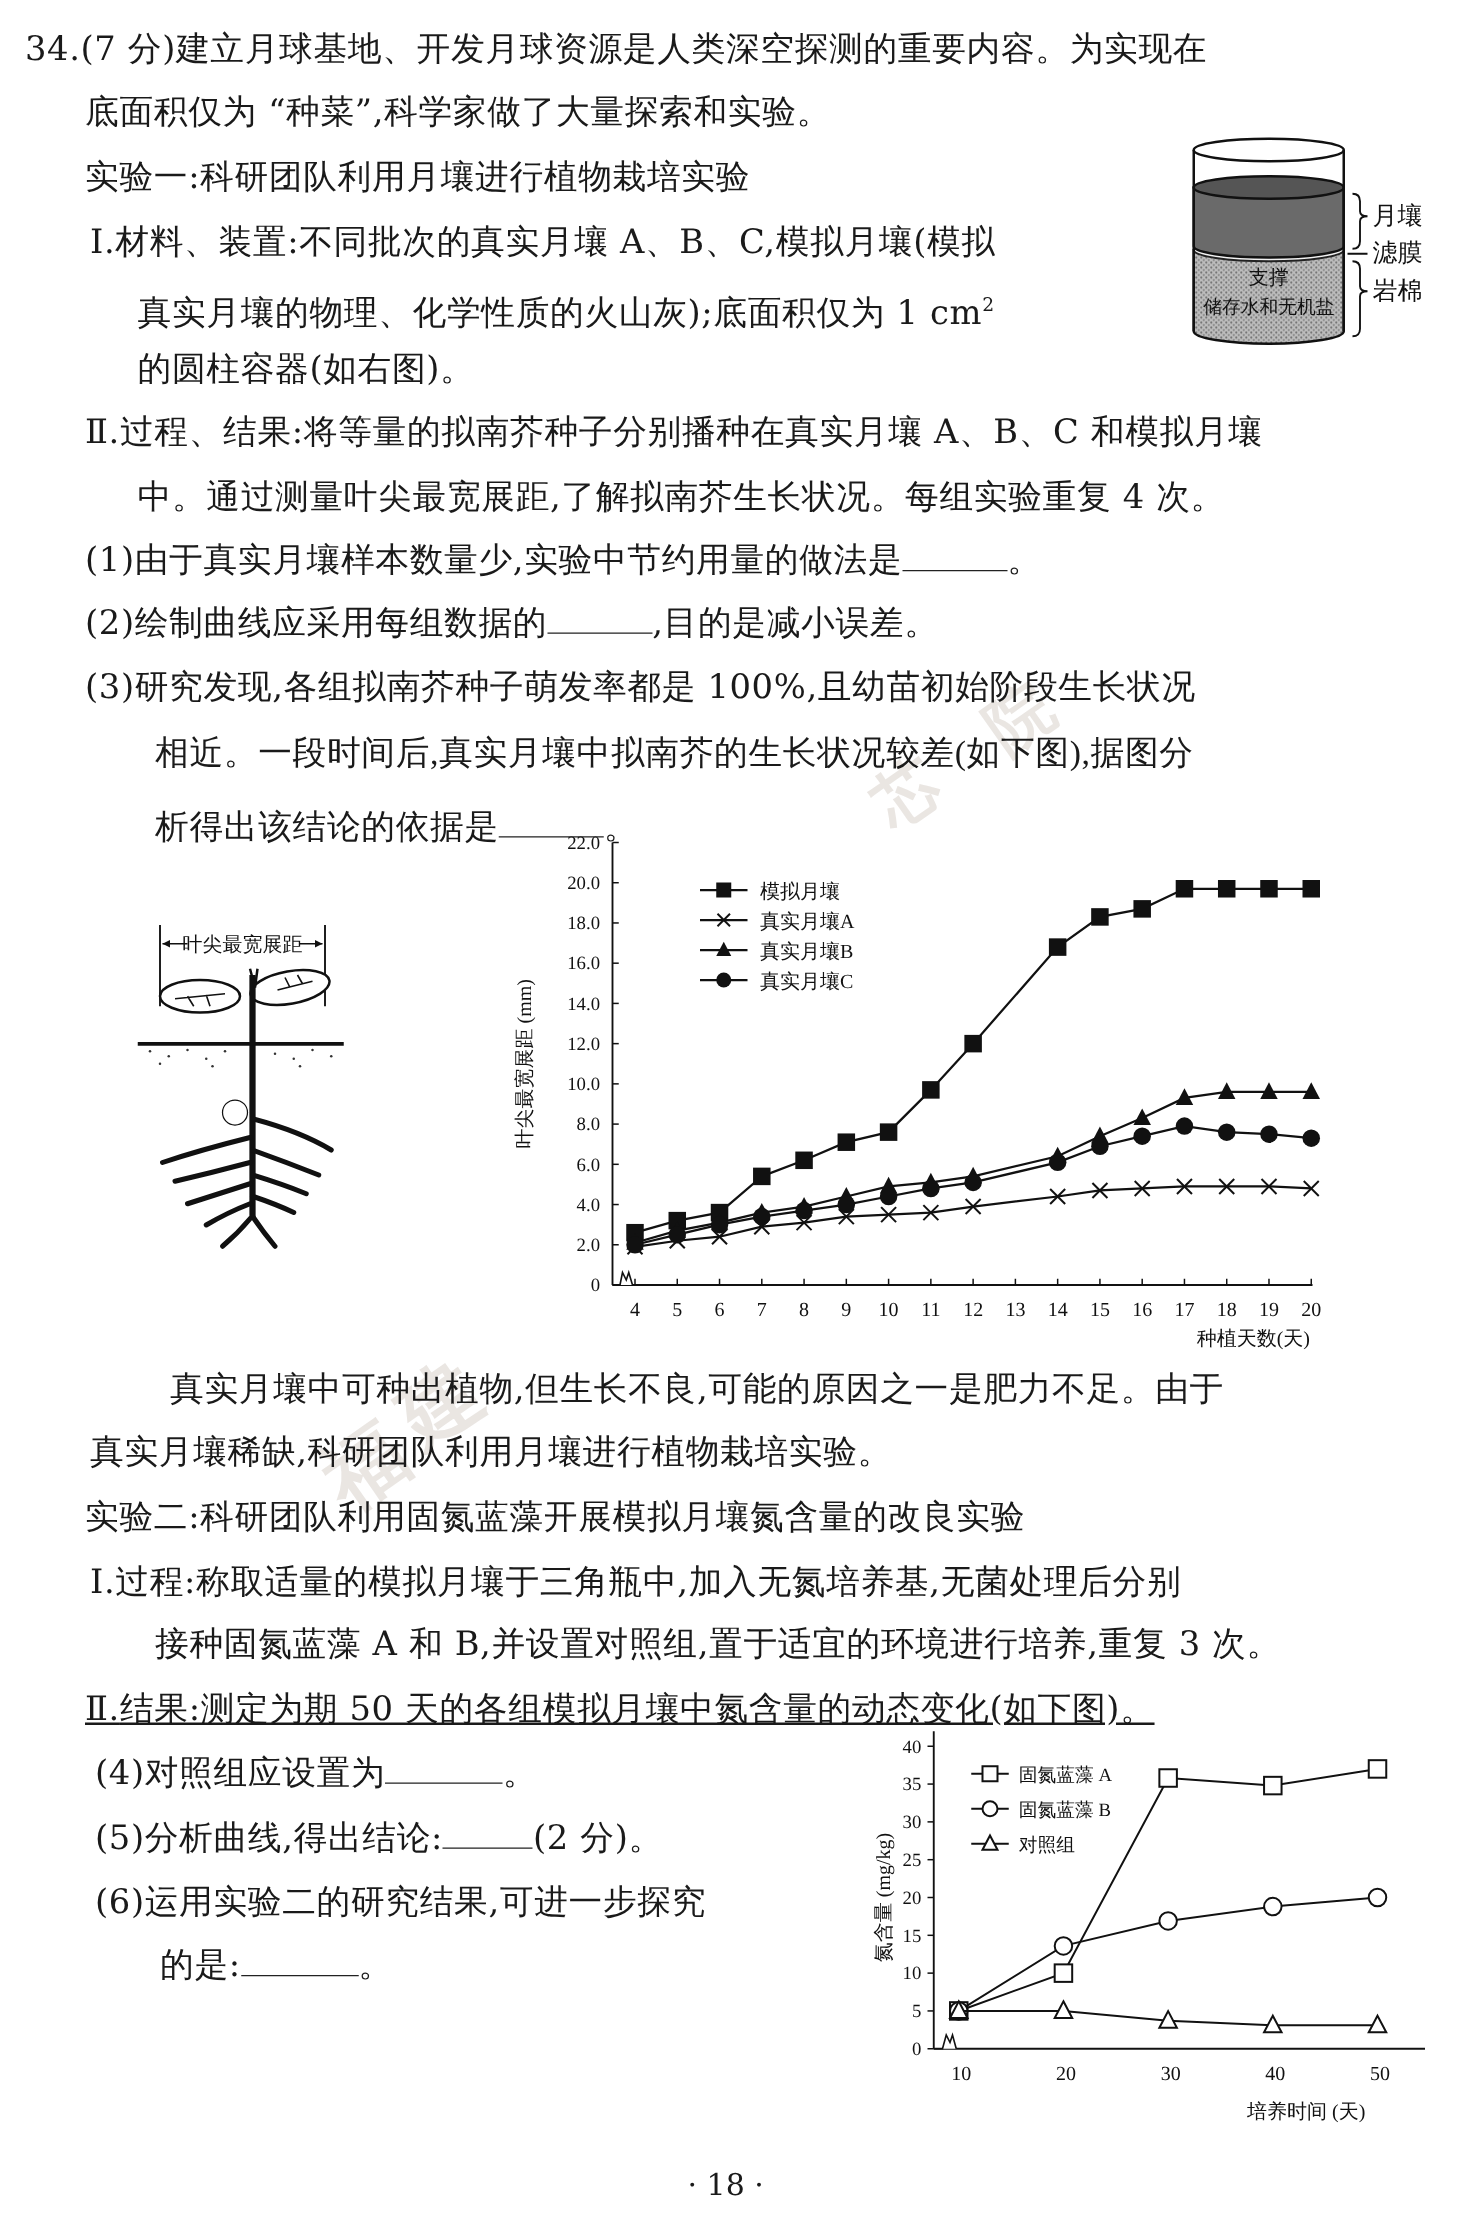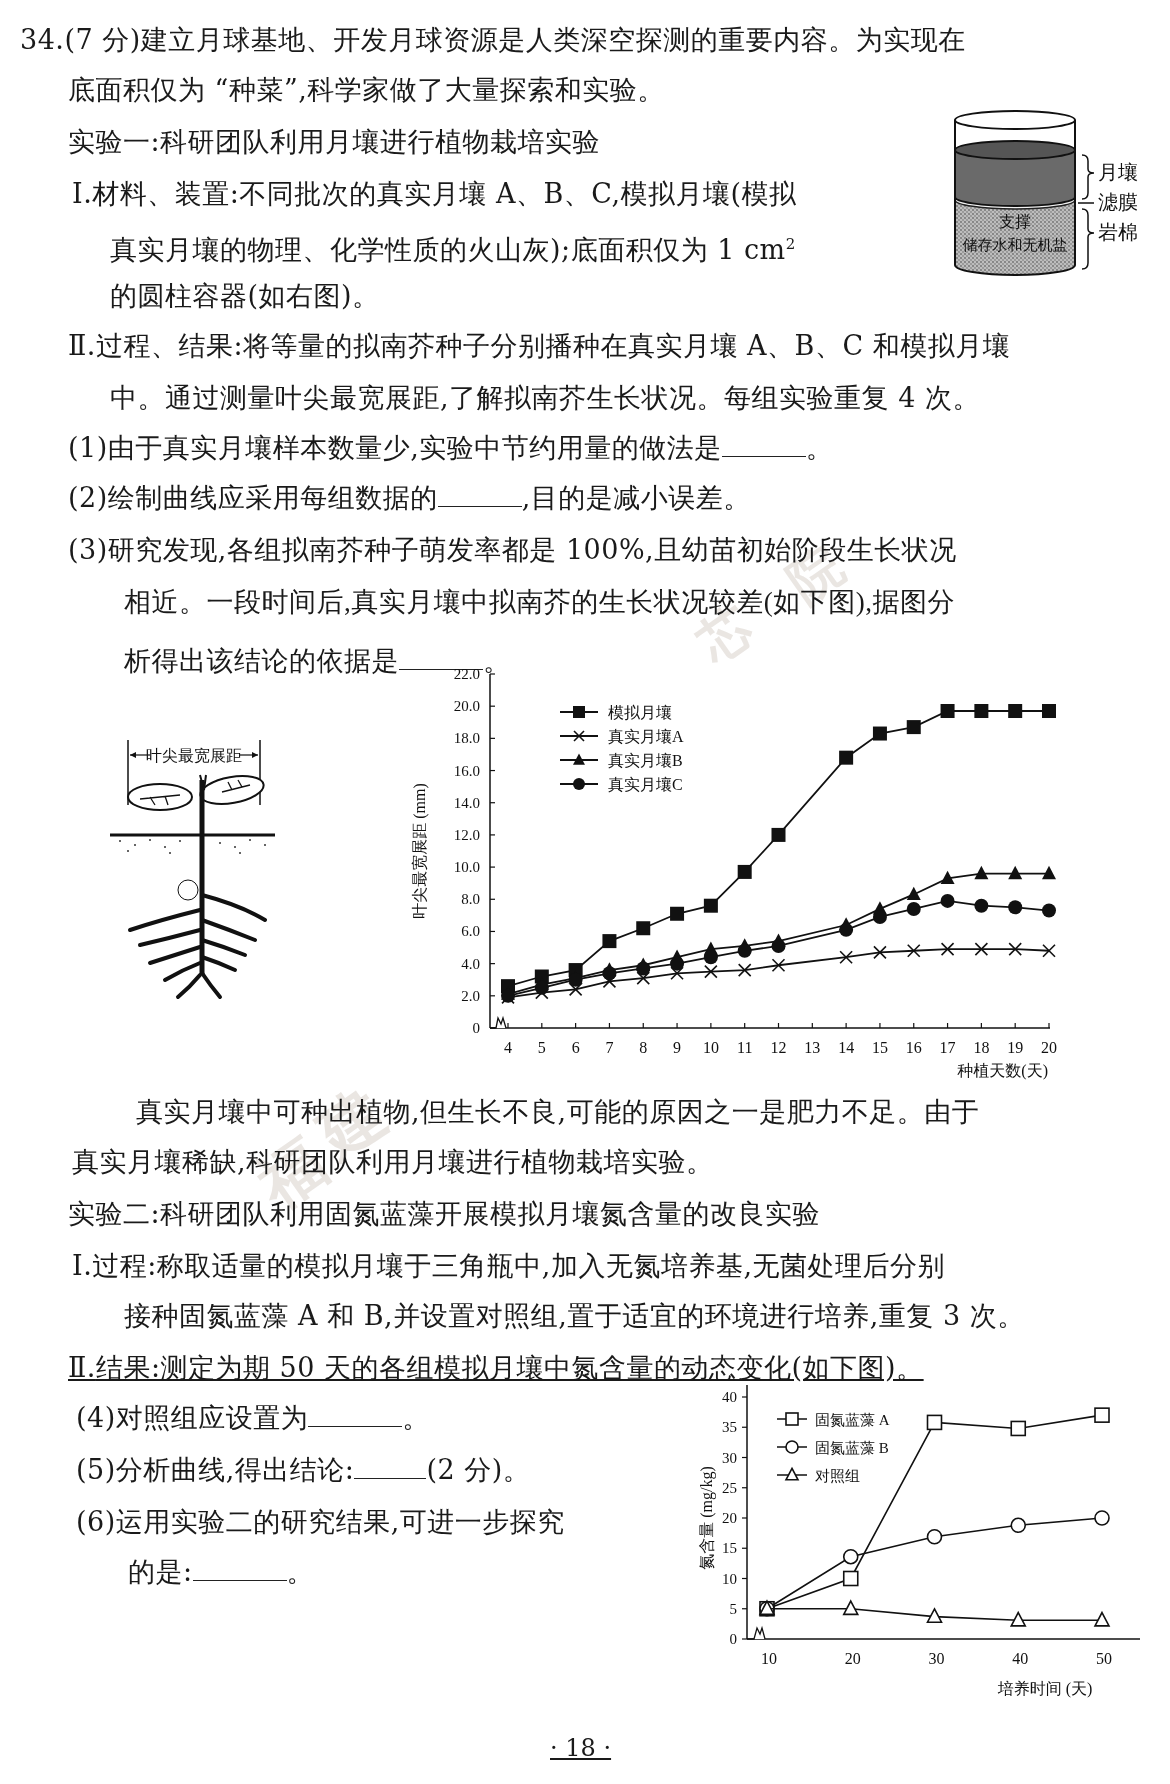--- a/index.html
+++ b/index.html
@@ -2,21 +2,21 @@
 <html><head>
 <meta charset="utf-8">
 <style>
   html,body{margin:0;padding:0;background:#ffffff;}
   body{width:1170px;height:1784px;position:relative;overflow:hidden;
        font-family:"DejaVu Serif","Liberation Serif",serif;color:#1a1a1a;}
   .line{position:absolute;font-size:27px;line-height:36px;white-space:nowrap;letter-spacing:0.5px;}
   .blank{display:inline-block;border-bottom:1.5px solid #222;height:26px;vertical-align:baseline;}
   .watermark{position:absolute;color:#d9d2cc;font-size:64px;font-weight:bold;opacity:0.55;pointer-events:none;}
   svg text{font-family:"Liberation Serif","DejaVu Serif",serif;}
-  .page-num{position:absolute;font-size:24px;text-decoration:underline;}
+  .page-num{position:absolute;font-size:24px;}
 </style>
 </head>
 <body>
 
 <div class="watermark" style="left:260px;top:1130px;transform:rotate(-35deg);">福</div>
 <div class="watermark" style="left:320px;top:1080px;transform:rotate(-35deg);">建</div>
 <div class="watermark" style="left:700px;top:600px;transform:rotate(-35deg);font-size:52px;">芯</div>
 <div class="watermark" style="left:790px;top:540px;transform:rotate(-35deg);font-size:52px;">院</div>
 
 <div class="line" style="left:20px;top:22px;">

